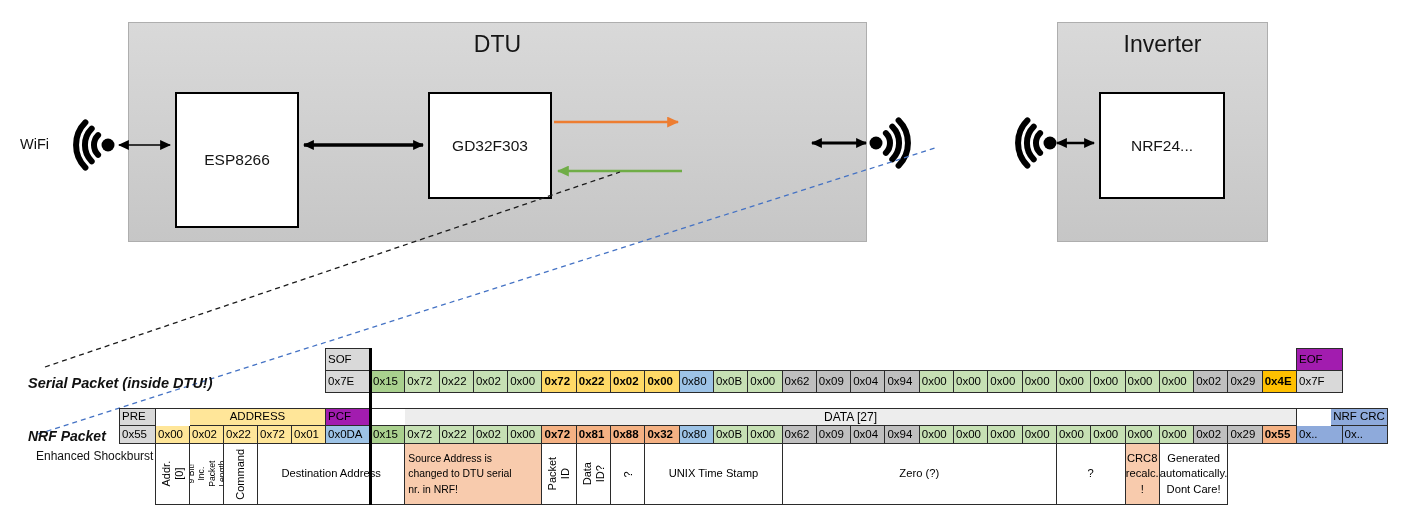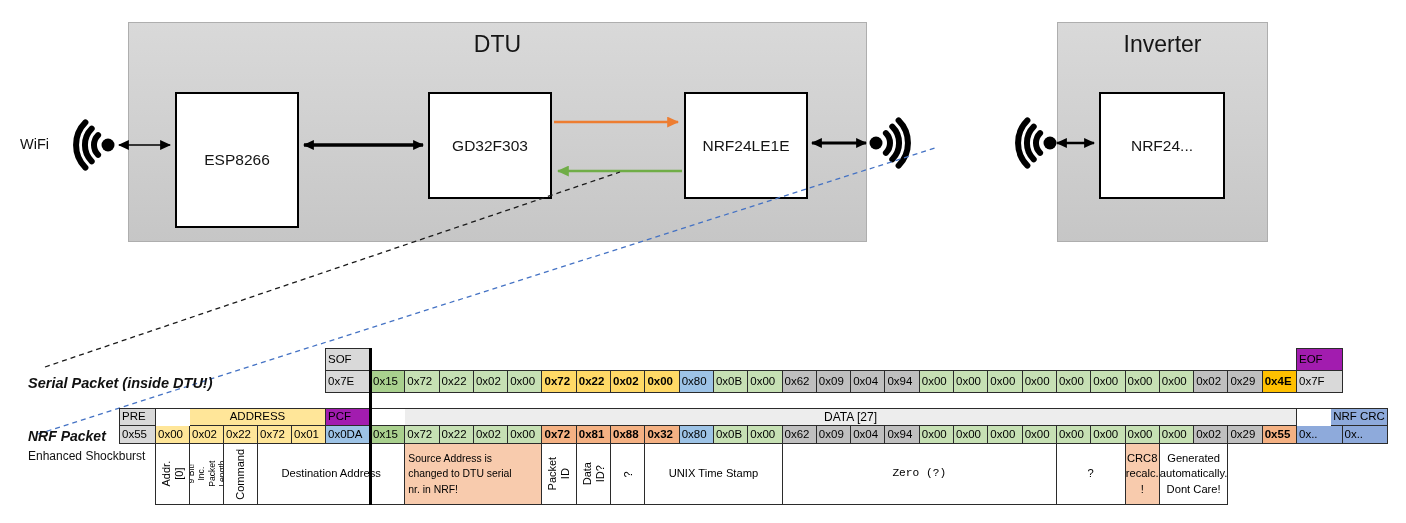--- a/index.html
+++ b/index.html
@@ -68,21 +68,20 @@
 
   <div class="bigbox" style="left:128px; top:22px; width:737px; height:218px;">
     <div class="title">DTU</div>
   </div>
   <div class="bigbox" style="left:1057px; top:22px; width:209px; height:218px;">
     <div class="title">Inverter</div>
   </div>
 
   <div class="comp" style="left:175px; top:92px; width:124px; height:136px;">ESP8266</div>
   <div class="comp" style="left:428px; top:92px; width:124px; height:107px;">GD32F303</div>
-  <div class="comp" style="left:684px; top:92px; width:124px; height:107px;">NRF24LE1E</div>
   <div class="comp" style="left:1099px; top:92px; width:126px; height:107px;">NRF24...</div>
 
   <div class="wifi-lbl">WiFi</div>
 
   <svg class="wifi-ico" style="left:62px; top:113px;" width="56" height="64" viewBox="0 0 56 64">
     <g stroke="#000" stroke-width="6" fill="none" stroke-linecap="round">
       <path d="M36.1 22.1 A14 14 0 0 0 36.1 41.9"></path>
       <path d="M29.7 15.7 A23 23 0 0 0 29.7 48.3"></path>
       <path d="M23.4 9.4 A32 32 0 0 0 23.4 54.6"></path>
     </g>
@@ -163,21 +162,21 @@
       <div class="c byte" style="background: rgb(191, 191, 191);">0x29</div>
       <div class="c byte bold" style="background: rgb(255, 192, 0);">0x4E</div>
     </div>
 
   <div class="grid g-eof">
     <div class="c" style="background:#a21caf;">EOF</div>
     <div class="c" style="background:#d9d9d9;">0x7F</div>
   </div>
 
   <div class="rowlbl" style="left:28px; top:428px; font-size:14px;">NRF Packet</div>
-  <div class="sublbl" style="left:28px; top:449px;">Enhanced Shockburst</div>
+  <div class="sublbl" style="left:36px; top:449px;">Enhanced Shockburst</div>
 
   <div class="grid g-pre">
     <div class="c" style="background:#d9d9d9;">PRE</div>
     <div class="c" style="background:#d9d9d9;">0x55</div>
   </div>
 
   <div class="grid g-addr">
     <div class="c ctr sp5" style="background:#ffe699;">ADDRESS</div>
     <div style="display:contents;"><div class="c byte" style="background: rgb(255, 230, 153);">0x00</div><div class="c byte" style="background: rgb(255, 230, 153);">0x02</div><div class="c byte" style="background: rgb(255, 230, 153);">0x22</div><div class="c byte" style="background: rgb(255, 230, 153);">0x72</div><div class="c byte" style="background: rgb(255, 230, 153);">0x01</div></div>
   </div>
@@ -233,21 +232,21 @@
 Length</span></div>
       <div class="c ann vert" style="grid-column: span 1;"><span class="rot">Command</span></div>
       <div class="c ann" style="grid-column: span 4;">Destination Address</div>
       <div class="c ann left" style="background: rgb(248, 203, 173); grid-column: span 4;">Source Address is
 changed to DTU serial
 nr. in NRF!</div>
       <div class="c ann vert" style="grid-column: span 1;"><span class="rot">Packet ID</span></div>
       <div class="c ann vert" style="grid-column: span 1;"><span class="rot">Data ID?</span></div>
       <div class="c ann vert" style="grid-column: span 1;"><span class="rot">?</span></div>
       <div class="c ann" style="grid-column: span 4;">UNIX Time Stamp</div>
-      <div class="c ann" style="grid-column: span 8; font-family: Liberation Mono, monospace;">Zero (?)</div>
+      <div class="c ann" style="grid-column: span 8;">Zero (?)</div>
       <div class="c ann" style="grid-column: span 2;">?</div>
       <div class="c ann" style="background: rgb(248, 203, 173); grid-column: span 1;">CRC8
 recalc.
 !</div>
       <div class="c ann" style="grid-column: span 2;">Generated
 automatically.
 Dont Care!</div>
     </div>
 
   <div class="vline"></div>

